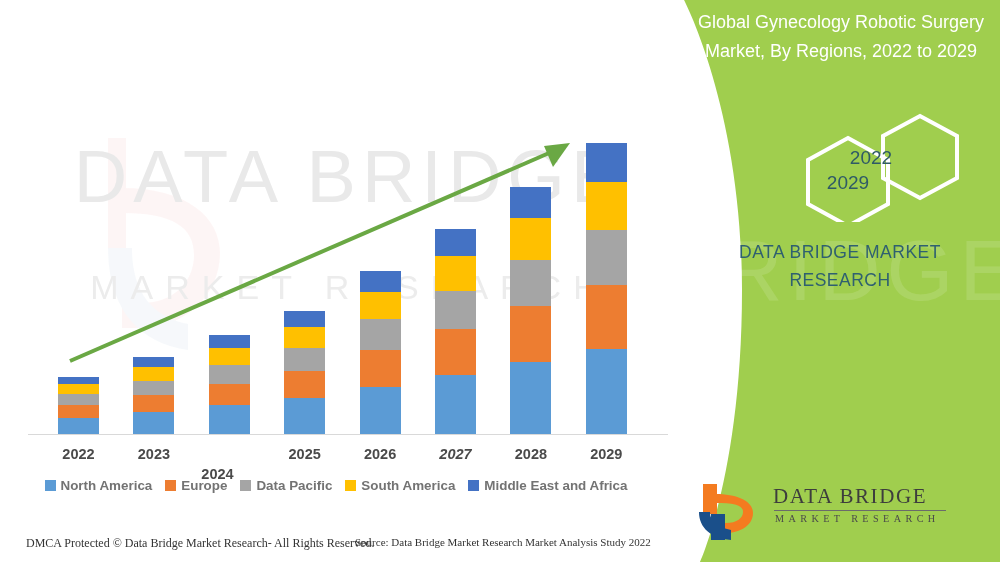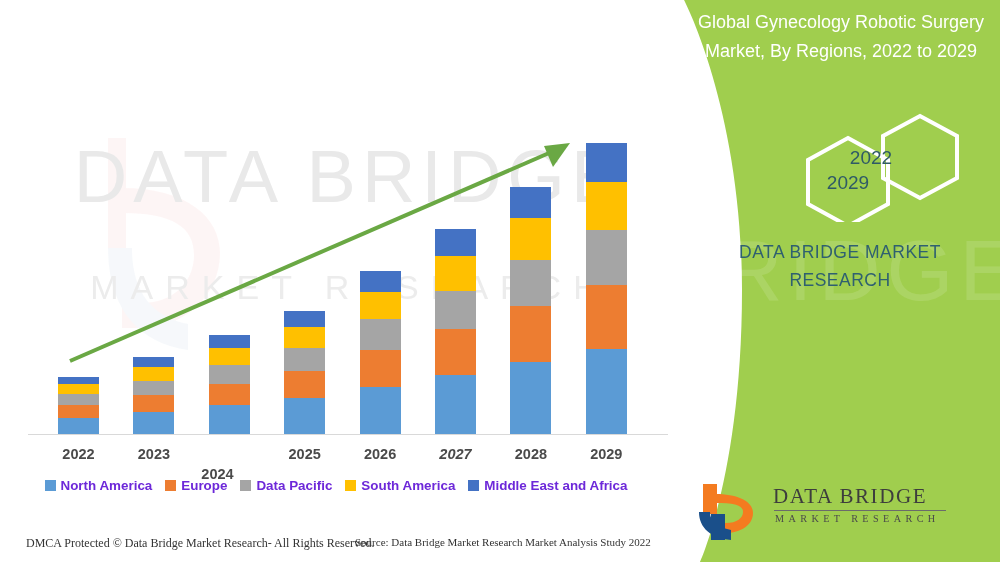--- a/index.html
+++ b/index.html
@@ -56,21 +56,21 @@
 
   .arrow-svg{position:absolute;left:0;top:0;width:700px;height:470px;}
 
   
   .legend{
     position:absolute;left:0;top:478px;width:672px;
     display:flex;justify-content:center;align-items:center;gap:13px;
   }
   .lg-item{display:flex;align-items:center;gap:5px;}
   .lg-sw{width:11px;height:11px;display:inline-block;}
-  .lg-tx{font-size:13.4px;font-weight:bold;color:#6d28d9;white-space:nowrap;}
+  .lg-tx{font-size:13.4px;font-weight:bold;color:#737373;white-space:nowrap;}
 
   
   .footer{
     position:absolute;left:0;top:530px;width:700px;height:32px;
     font-family:"Liberation Serif", serif;
   }
   .foot-left{position:absolute;left:26px;top:6px;font-size:12px;color:#333;}
   .foot-right{position:absolute;left:355px;top:6px;font-size:11px;color:#333;}
 
   

